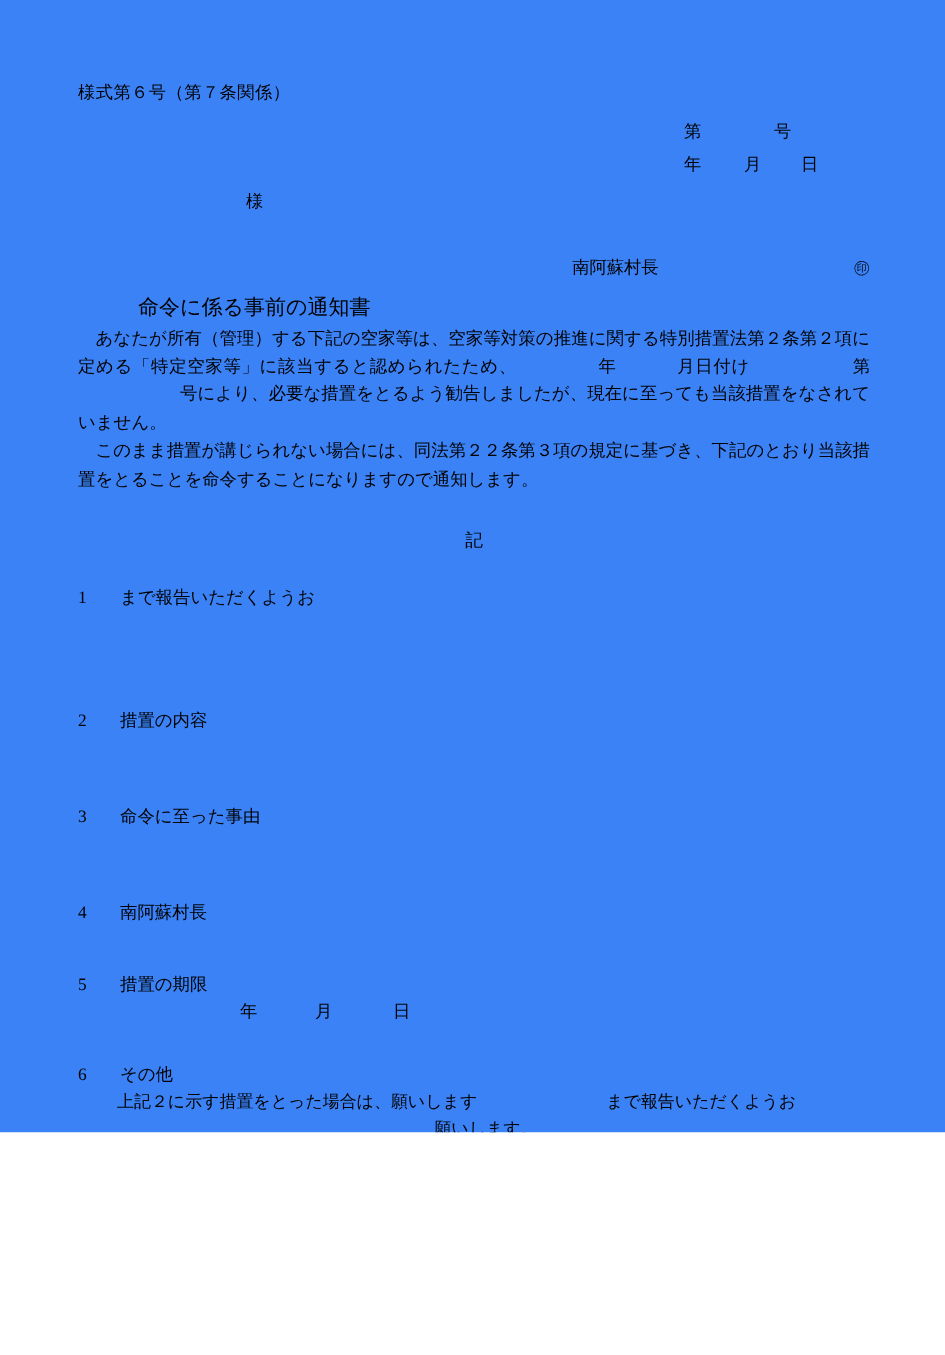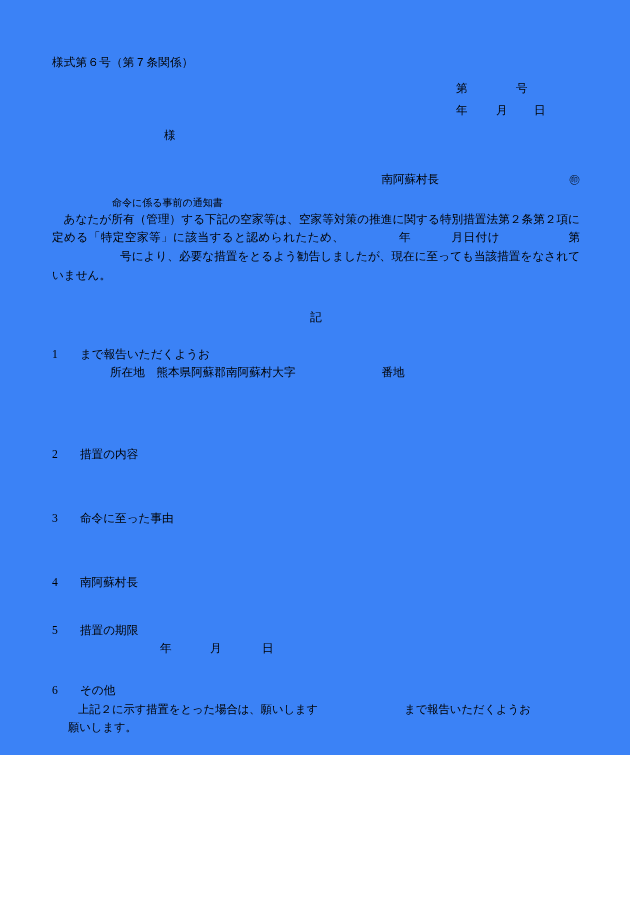--- a/index.html
+++ b/index.html
@@ -62,22 +62,22 @@
   }
   .issuer .name { }
   .issuer .seal {
     margin-left: 130px;
     font-size: 11px;
     border: 0;
   }
 
   .title {
     margin-top: 6px;
-    margin-left: 60px;
-    font-size: 10px;
+    margin-left: 40px;
+    font-size: 14px;
   }
 
   
   .body {
   }
   .para {
     text-indent: 1em;
     margin: 0 0 0 0;
     text-align: justify;
     text-justify: inter-ideograph;
@@ -131,21 +131,21 @@
     font-size: 11.6px;
   }
   .date-line .dy { width: 50px; }
   .date-line .dm { width: 52px; }
 
   .other-body {
     margin-left: 26px;
     font-size: 11.3px;
     line-height: 1.6;
   }
-  .other-body .l2 { margin-left: -10px; }
+  .other-body .l2 { margin-left: -10px; text-align: center; }
   .inline-gap-1 { display: inline-block; width: 86px; }
 </style>
 </head>
 <body>
 
 <div class="page">
   <div class="sheet">
 
     <div class="form-no">様式第６号（第７条関係）</div>
 
@@ -165,36 +165,32 @@
     <div class="issuer">
       <span class="name">南阿蘇村長</span>
       <span class="seal">㊞</span>
     </div>
 
     <div class="title">命令に係る事前の通知書</div>
 
     <div class="body">
       <p class="para"><span>あなたが所有（管理）する下記の空家等は、空家等対策の推進に関する特別措置法第２条第２項に定める「特定空家等」に該当すると認められたため、</span><span class="gap-s"></span><span>年</span><span class="gap-m"></span><span>月</span><span>日付け</span><span class="gap-l"></span><span>第</span><span class="gap-l"></span><span>号により、必要な措置をとるよう勧告しましたが、現在に至っても当該措置をなされていません。</span></p>
 
+      <p class="para">このまま措置が講じられない場合には、同法第２２条第３項の規定に基づき、下記のとおり当該措置をとることを命令することになりますので通知します。</p>
 
     </div>
 
     <div class="kiji">記</div>
 
     <div class="items">
 
       <div class="item">
         <div class="item-head">
           <span class="item-num">1</span>
           <span class="item-label">まで報告いただくようお</span>
-        </div>
-        <div class="sub">
-          <span class="s-label">所在地　熊本県阿蘇郡南阿蘇村大字</span>
-          <span class="inline-gap-1"></span>
-          <span class="s-value">番地</span>
         </div>
         <div class="spacer-24"></div>
       </div>
 
       <div class="spacer-34"></div>
 
       <div class="item">
         <div class="item-head">
           <span class="item-num">2</span>
           <span class="item-label">措置の内容</span>

